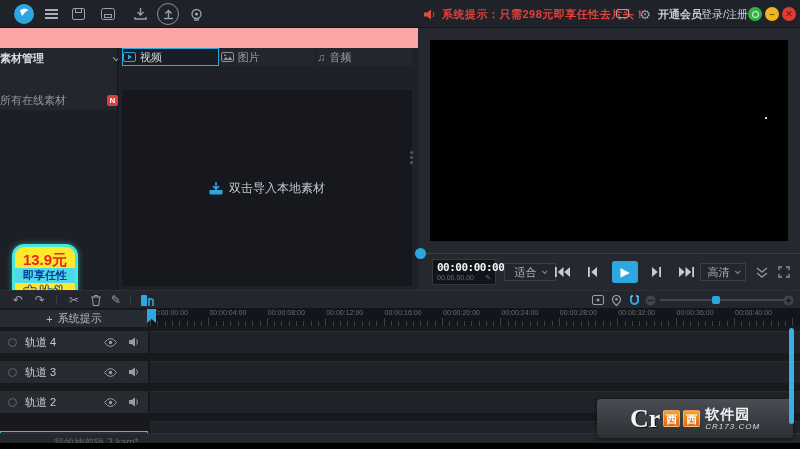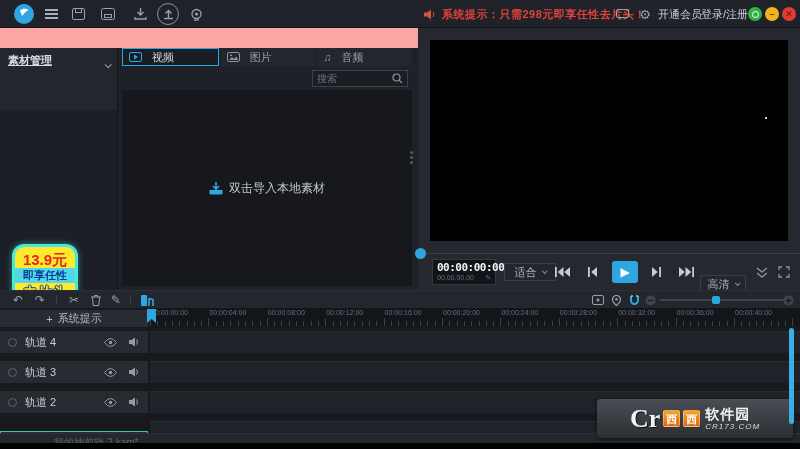--- a/index.html
+++ b/index.html
@@ -23,39 +23,39 @@
   #win-skin i { display:block; width:7px; height:7px; border:1.5px solid #fff; border-radius:50%; }
 
   
   #main-tabbar { position:absolute; left:0; top:28px; width:418px; height:20px; background:#272b32; display:flex; }
   .mtab { width:55px; height:20px; line-height:20px; text-align:center; font-size:11px; color:#878d95; cursor:pointer; }
   .mtab.active { background:#13161b; color:#e8eaed; font-weight:bold; }
 
   
   #sidebar { position:absolute; left:0; top:48px; width:118px; height:242px; background:#23272d; border-right:1px solid #121418; }
   #sidebar .lower { position:absolute; left:0; top:62px; width:100%; height:180px; background:#1c1f25; }
-  .side-row { position:absolute; left:0; width:118px; height:20px; display:flex; align-items:flex-end; padding:0 8px; font-size:11px; cursor:pointer;text-decoration:underline; }
+  .side-row { position:absolute; left:0; width:118px; height:20px; display:flex; align-items:center; padding:0 0; font-size:11px; cursor:pointer; }
   #row-manage { top:0; color:#d7dbe0; font-weight:bold; }
   #row-local { top:21px; background:#2e333b; color:#e6e9ec; }
   #row-online { top:42px; color:#9298a0; }
   .badge-n { margin-left:auto; width:11px; height:11px; background:#e23b3b; color:#fff; font-size:8px; font-weight:bold; text-align:center; line-height:11px; border-radius:2px; }
   .chev { display:inline-block; width:5px; height:5px; border-right:1.5px solid currentColor; border-bottom:1.5px solid currentColor; transform:rotate(45deg) translateY(-1px); }
   #row-manage .chev { margin-left:auto; color:#9aa0a8; }
 
   
   #promo { position:absolute; left:12px; top:196px; width:66px; height:72px; background:#ffe92c; border:3px solid #45e8dc; border-radius:12px; text-align:center; cursor:pointer; overflow:hidden; box-shadow:0 0 6px rgba(69,232,220,.5); }
   #promo .l1 { margin-top:4px; font-size:15px; font-weight:bold; color:#e8251f; line-height:17px; }
   #promo .l2 { font-size:11px; font-weight:bold; color:#0a3a99; background:#4fd8e8; line-height:15px; }
   #promo .l3 { font-size:15px; font-weight:bold; color:#ffe92c; line-height:19px;
                text-shadow:-1px 0 #0a3a99,1px 0 #0a3a99,0 -1px #0a3a99,0 1px #0a3a99; }
 
   
   #mat-panel { position:absolute; left:118px; top:48px; width:300px; height:242px; background:#1e2127; }
   #media-tabs { position:absolute; left:4px; top:0; width:290px; height:18px; display:flex; gap:2px; }
-  .mediatab { flex:1; height:18px; background:#23262c; display:flex; align-items:center; gap:10px; padding-left:6px; font-size:11px; color:#9aa0a8; cursor:pointer; }
+  .mediatab { flex:1; height:18px; background:#23262c; display:flex; align-items:center; gap:4px; padding-left:0; font-size:11px; color:#9aa0a8; cursor:pointer; }
   .mediatab.active { border:1px solid #2ea7e0; background:#1a1e24; color:#d3d8dd; }
   #search-box { position:absolute; left:194px; top:22px; width:96px; height:17px; background:#1a1d22; border:1px solid #3c424a; display:flex; align-items:center; padding:0 4px; }
   #search-box input { flex:1; min-width:0; background:transparent; border:0; outline:none; color:#aeb4bb; font-size:10px; font-family:inherit; }
   #search-box input::placeholder { color:#6f757e; }
   #import-area { position:absolute; left:4px; top:42px; width:290px; height:196px; background:#16181d; display:flex; align-items:center; justify-content:center; gap:6px; cursor:pointer; }
   #import-area span { color:#c2c8cf; font-size:12px; }
   #gripper { position:absolute; left:409px; top:148px; width:4px; height:18px; display:flex; flex-direction:column; gap:2px; align-items:center; justify-content:center; cursor:col-resize; }
   #gripper i { width:3px; height:3px; background:#565c64; border-radius:50%; }
 
   
@@ -63,21 +63,21 @@
   #video { position:absolute; left:12px; top:12px; width:358px; height:201px; background:#000; }
   #video-dot { position:absolute; left:335px; top:77px; width:2px; height:2px; background:#cfd3d8; }
   #seek-line { position:absolute; left:0; top:225px; width:382px; height:1px; background:#3a3e44; }
   #seek-handle { position:absolute; left:-3px; top:220px; width:11px; height:11px; border-radius:50%; background:#2ea7e0; cursor:pointer; }
   #timecode-box { position:absolute; left:14px; top:231px; width:64px; height:26px; background:#121419; border:1px solid #34383f; padding:2px 4px; cursor:text; }
   #tc-main { font-family:"DejaVu Sans Mono","Liberation Mono",monospace; font-size:11px; font-weight:bold; color:#f0f2f4; line-height:11px; letter-spacing:-.5px; }
   #tc-sub { display:flex; justify-content:space-between; font-size:7px; color:#6a7078; line-height:9px; }
   .dd { position:absolute; top:235px; height:18px; border:1px solid #3a3f46; background:#23262c; color:#aeb4bb; font-size:11px; display:flex; align-items:center; justify-content:center; gap:5px; cursor:pointer; }
   .dd .chev { width:4px; height:4px; border-width:1px; color:#8d939b; }
   #dd-fit { left:86px; width:52px; }
-  #dd-quality { left:282px; width:46px;margin-top:12px; }
+  #dd-quality { left:282px; width:46px; }
   .transport { position:absolute; top:234px; height:20px; display:flex; align-items:center; justify-content:center; color:#c7ccd2; cursor:pointer; }
   #btn-play { left:194px; width:26px; height:22px; top:233px; background:#2ea7e0; border-radius:3px; color:#fff; font-size:12px; }
   .icbtn { color:#8d939b; }
 
   
   #tl-toolbar { position:absolute; left:0; top:290px; width:800px; height:18px; background:#23262c; border-top:1px solid #2c3036; }
   .tl-ic { position:absolute; top:0; height:18px; display:flex; align-items:center; justify-content:center; color:#9aa0a8; font-size:12px; cursor:pointer; }
   .tl-sep { position:absolute; top:4px; width:1px; height:10px; background:#3a3f46; }
   #zoom-slider { position:absolute; left:660px; top:8px; width:124px; height:2px; background:#41464d; border-radius:1px; cursor:pointer; }
   #zoom-handle { position:absolute; left:52px; top:-3px; width:8px; height:8px; background:#2ea7e0; border-radius:2px; }
@@ -171,36 +171,40 @@
       <span id="alert-text">系统提示：只需298元即享任性去片头！</span>
     </div>
 
     <div class="tb-ic" style="left:614px;width:16px;">
       <svg width="13" height="11" viewBox="0 0 13 11">
           <rect x="0.5" y="0.5" width="12" height="8" rx="1.5" fill="none" stroke="#9aa0a8"></rect>
           <path d="M4 9l-1 2 3-2z" fill="#9aa0a8"></path>
         </svg>
     </div>
     <div class="tb-ic" style="left:637px;width:16px;font-size:13px;">⚙</div>
-    <div class="tb-link" style="left:658px;">开通会员</div>
+    <div class="tb-link" style="left:658px;font-weight:bold;">开通会员</div>
     <div class="tb-link" style="left:701px;">登录/注册</div>
 
     <div class="winbtn" id="win-skin">
         <i></i>
       </div>
     <div class="winbtn" id="win-min">–</div>
     <div class="winbtn" id="win-close">✕</div>
   </div>
 
 
   <div id="sidebar">
     <div class="lower"></div>
     <div class="side-row" id="row-manage">
       <span>素材管理</span>
       <span class="chev"></span>
+    </div>
+    <div class="side-row" id="row-online">
+      <span>所有在线素材</span>
+      <span class="badge-n">N</span>
     </div>
     <div id="promo">
       <div class="l1">13.9元</div>
       <div class="l2">即享任性</div>
       <div class="l3">去片头</div>
     </div>
   </div>
 
   <div id="mat-panel">
     <div id="media-tabs">
@@ -221,27 +225,20 @@
               <path d="M2 8l3-3 2 2 2-2.5L11.5 8z" fill="#8d939b"></path>
             </svg>
           </span>
           <span>图片</span>
         </div>
         <div class="mediatab">
           <span><span style="color:#8d939b;font-size:11px;">♫</span></span>
           <span>音频</span>
         </div>
       </div>
-    <div id="search-box">
-      <input type="text" placeholder="搜索" style="">
-      <svg width="11" height="11" viewBox="0 0 11 11">
-          <circle cx="4.5" cy="4.5" r="3.5" fill="none" stroke="#8d939b" stroke-width="1.2"></circle>
-          <path d="M7.2 7.2L10 10" stroke="#8d939b" stroke-width="1.2"></path>
-        </svg>
-    </div>
     <div id="import-area">
       <svg width="14" height="13" viewBox="0 0 14 13">
           <path d="M7 0v6M4 4l3 3 3-3" stroke="#2ea7e0" fill="none" stroke-width="1.6"></path>
           <path d="M1 8v4h12V8" fill="#2ea7e0" stroke="#2ea7e0"></path>
         </svg>
       <span>双击导入本地素材</span>
     </div>
   </div>
   <div id="gripper">
       <i></i>

